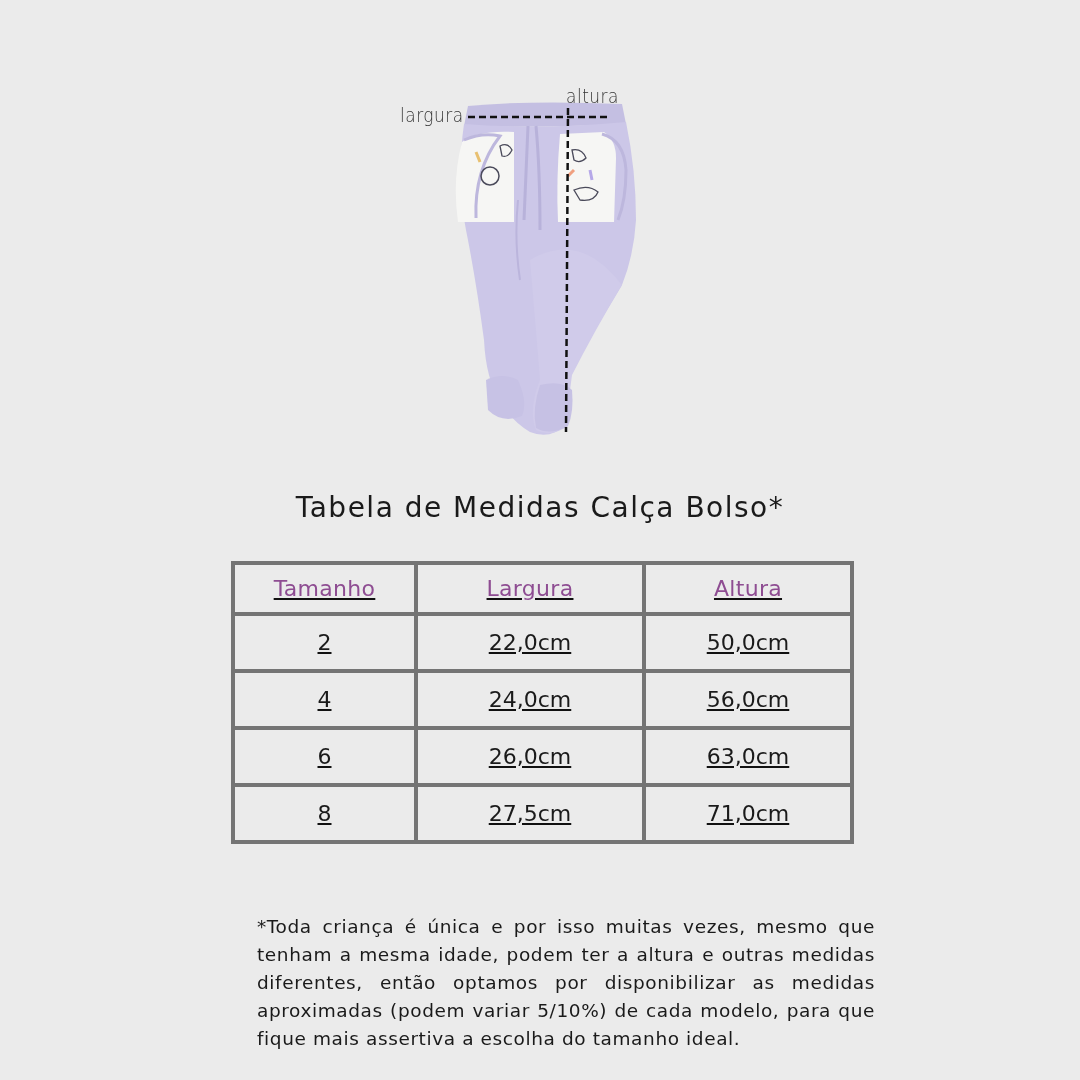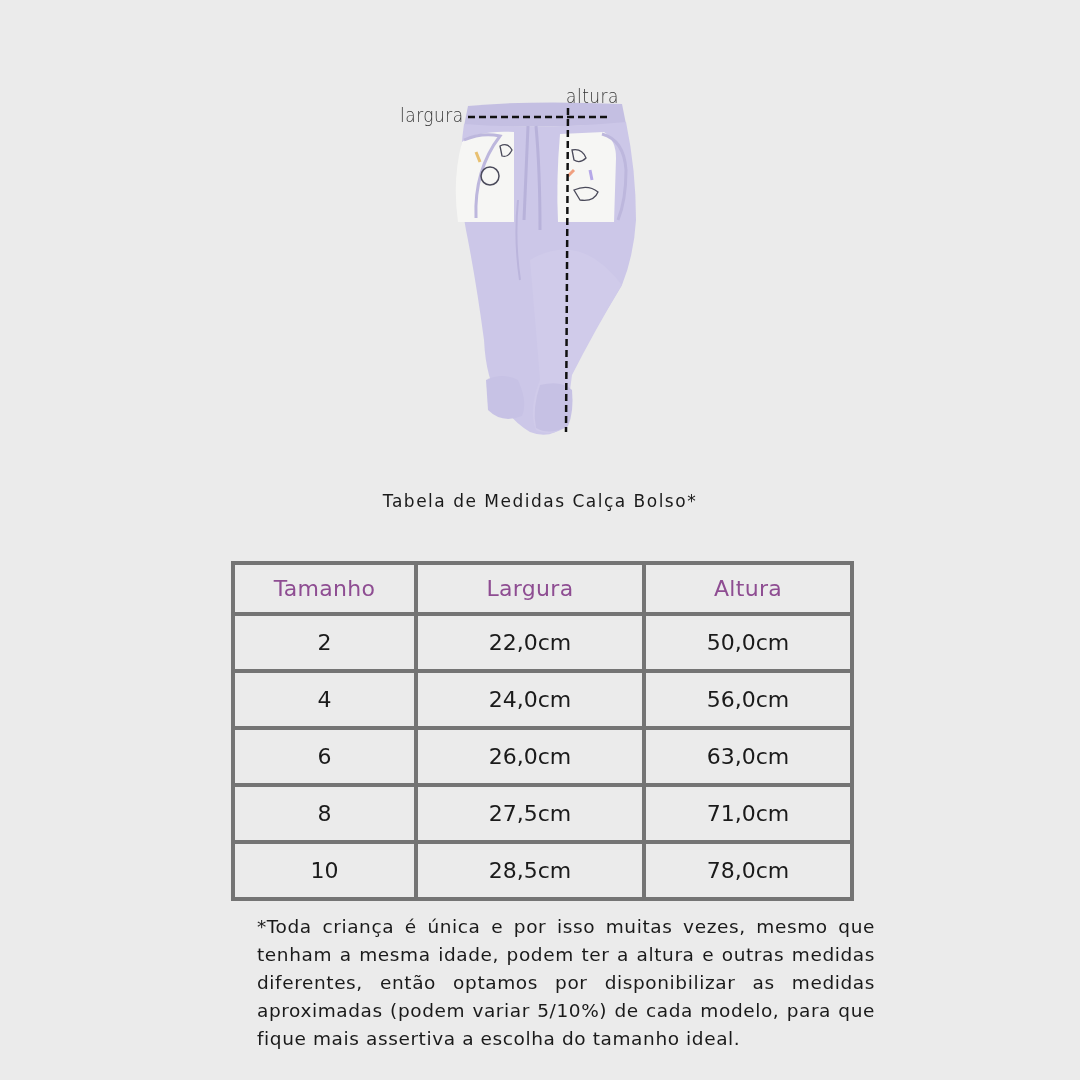--- a/index.html
+++ b/index.html
@@ -10,28 +10,29 @@
     .product-figure svg { position: absolute; left: 0; top: 0; }
     .measure-label {
       position: absolute; font-family: "DejaVu Sans", sans-serif; font-size: 17px;
       color: #333; letter-spacing: 0.5px; font-weight: 300; transform: scaleY(1.1);
     }
     .label-largura { left: 10px; top: 25px; }
     .label-altura { left: 176px; top: 6px; }
 
     .table-title {
       position: absolute; left: 0; width: 1080px; top: 491px; text-align: center;
-      font-family: "DejaVu Sans", sans-serif; font-size: 17px; letter-spacing: 1.5px;
+      font-family: "DejaVu Sans", sans-serif; font-size: 28px; letter-spacing: 1.5px;
       color: #1a1a1a; font-weight: 400;
     }
 
     .size-table {
       position: absolute; left: 231px; top: 561px; width: 619px;
       border-collapse: collapse; border: 4px solid #747474;
       table-layout: fixed;
+      text-decoration: underline;
     }
     .size-table th, .size-table td {
       border: 4px solid #747474; text-align: center; font-weight: 400;
       font-family: "DejaVu Sans", sans-serif; font-size: 22px;
     }
     .size-table th { height: 51px; color: #8e4d92; font-size: 22px; letter-spacing: 0.3px; }
     .size-table td { height: 57px; color: #1a1a1a; }
     .col-tamanho { width: 183px; }
     .col-largura { width: 228px; }
     .col-altura { width: 208px; }
@@ -114,21 +115,16 @@
     <tr>
       <td>6</td>
       <td>26,0cm</td>
       <td>63,0cm</td>
     </tr>
     <tr>
       <td>8</td>
       <td>27,5cm</td>
       <td>71,0cm</td>
     </tr>
-    <tr>
-      <td>10</td>
-      <td>28,5cm</td>
-      <td>78,0cm</td>
-    </tr>
   </tbody>
 </table>
 
 <p class="footnote">*Toda criança é única e por isso muitas vezes, mesmo que tenham a mesma idade, podem ter a altura e outras medidas diferentes, então optamos por disponibilizar as medidas aproximadas (podem variar 5/10%) de cada modelo, para que fique mais assertiva a escolha do tamanho ideal.</p>
 
 </body></html>

